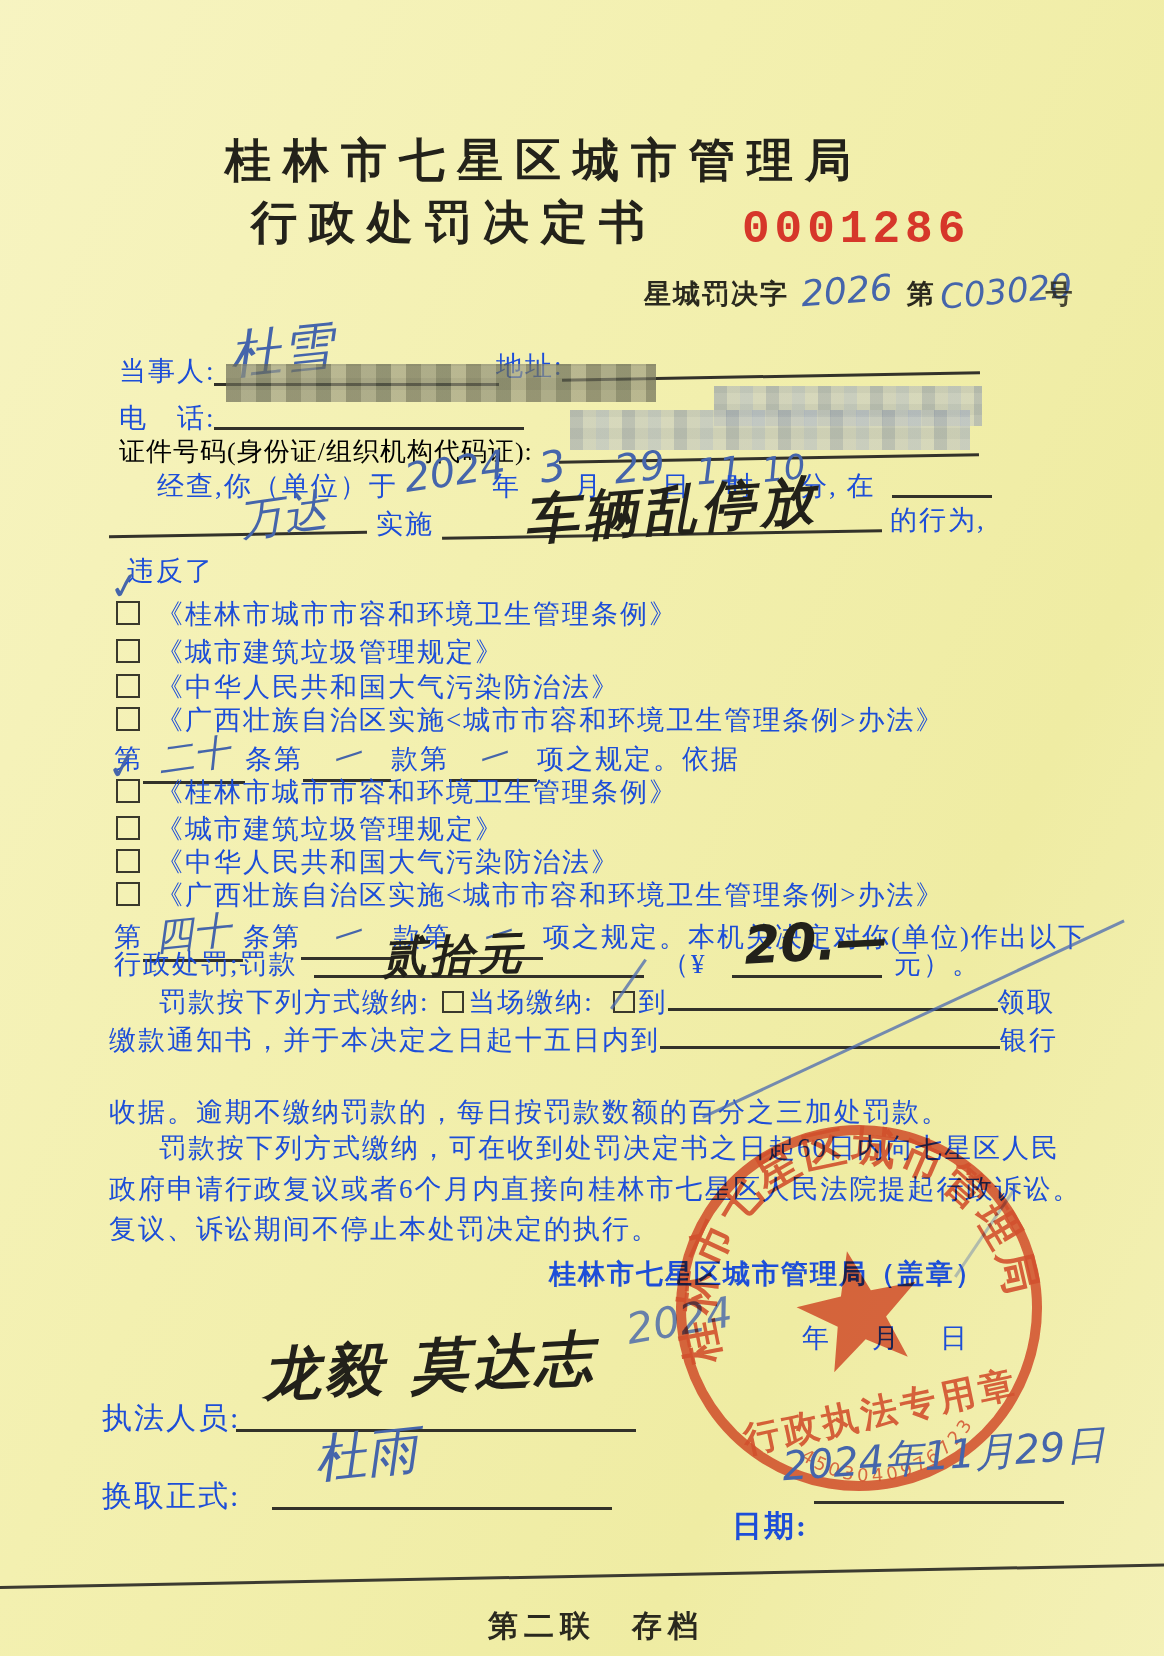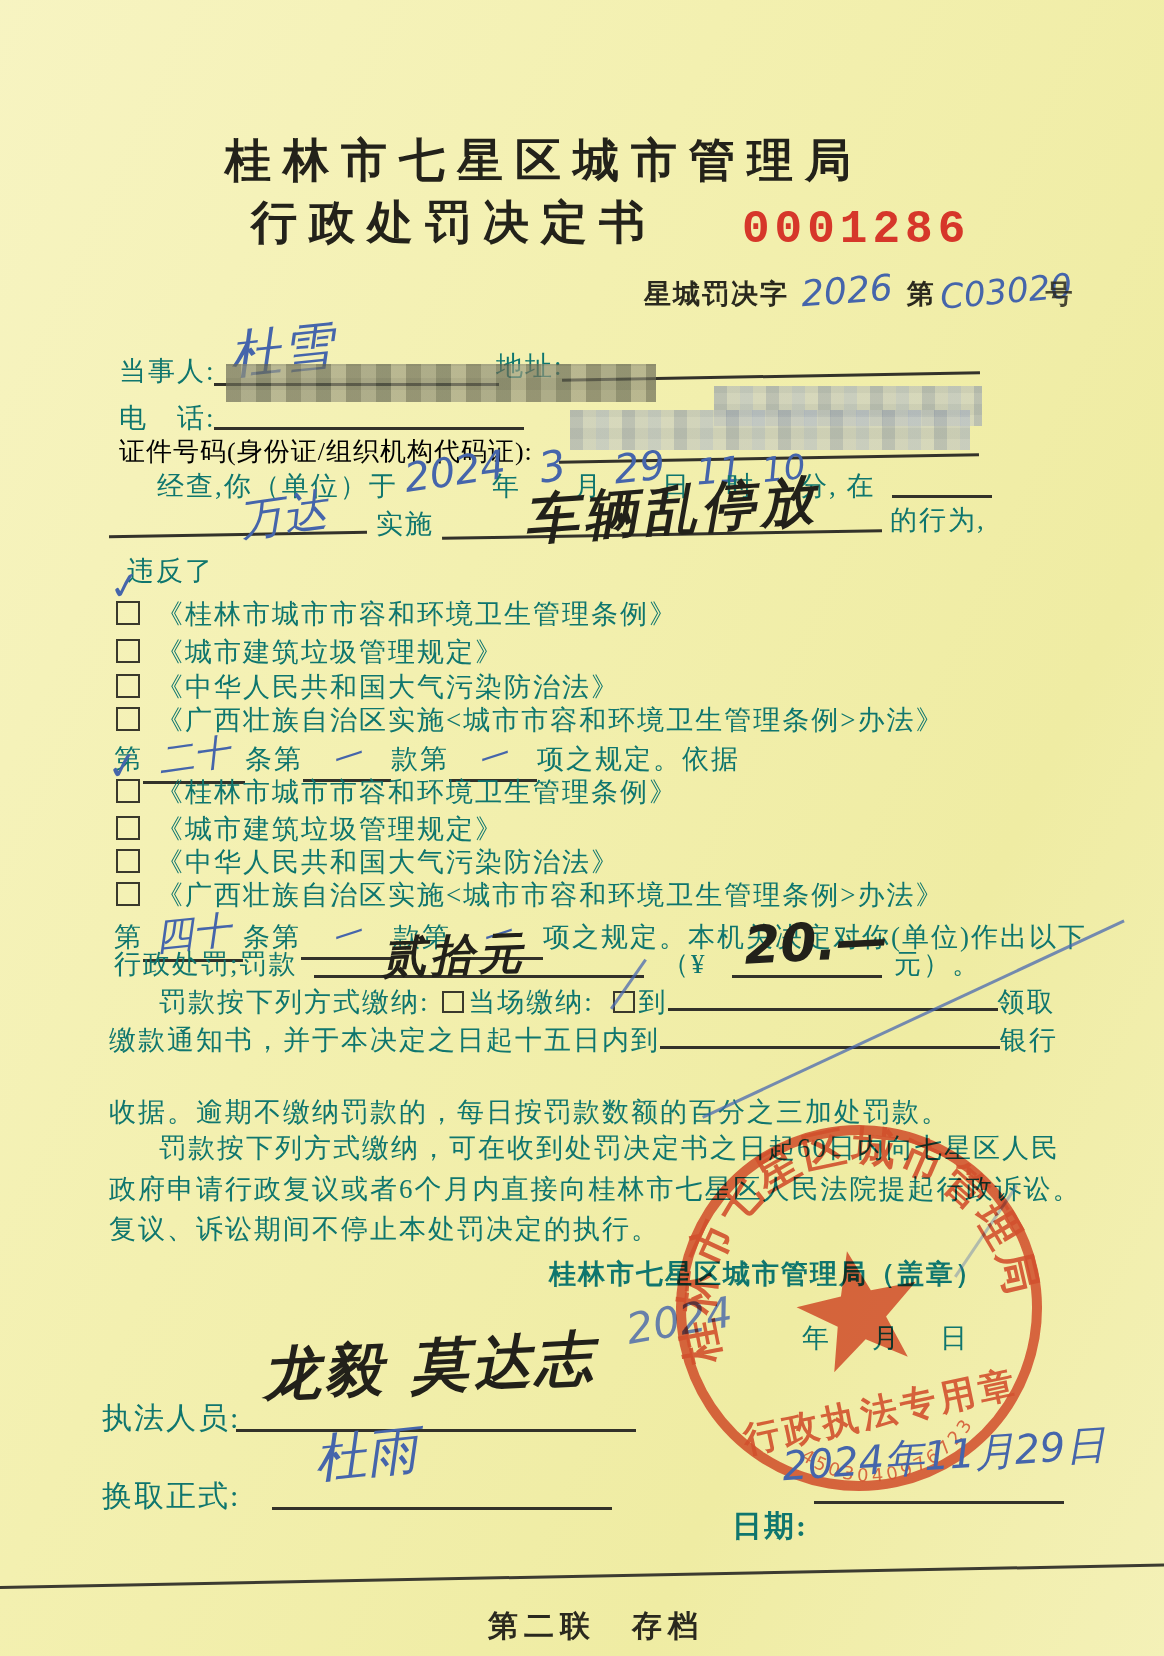--- a/index.html
+++ b/index.html
@@ -4,21 +4,21 @@
 <style>
   html,body{margin:0;padding:0;}
   .stage{position:relative;width:1164px;height:1656px;background:#f4f4f0;overflow:hidden;
          font-family:"Liberation Serif",serif;color:#2a291e;}
   .paper{position:absolute;left:-14px;top:-8px;width:1192px;height:1678px;
          background:linear-gradient(115deg,#f7f4c2 0%,#f3f0b0 38%,#efeca3 72%,#f4f1b8 100%);
          border-top:3px solid #55584e;border-right:3px solid #787b70;
          transform:rotate(-0.45deg);transform-origin:50% 50%;}
   .content{position:absolute;left:14px;top:8px;width:1164px;height:1656px;}
   .abs{position:absolute;white-space:nowrap;}
-  .print{font-size:27px;letter-spacing:2px;color:#0f766e;}
+  .print{font-size:27px;letter-spacing:2px;color:#1d4ed8;}
   .print-sm{font-size:26px;letter-spacing:1px;color:#000000;}
   .title{font-size:46px;font-weight:bold;letter-spacing:12px;color:#23221a;}
   .serial{font-family:"Liberation Mono",monospace;font-size:46px;font-weight:bold;
           color:#d6372a;letter-spacing:5px;}
   .docno{font-size:27px;font-weight:bold;letter-spacing:2px;}
   .hw{font-family:"DejaVu Sans",sans-serif;font-style:italic;}
   .hw-blue{color:#4565ab;}
   .hw-black{color:#22211a;}
   .ul{display:inline-block;border-bottom:3px solid #33322a;height:1px;vertical-align:baseline;}
   .ulr{border-bottom:3px solid #33322a;}

